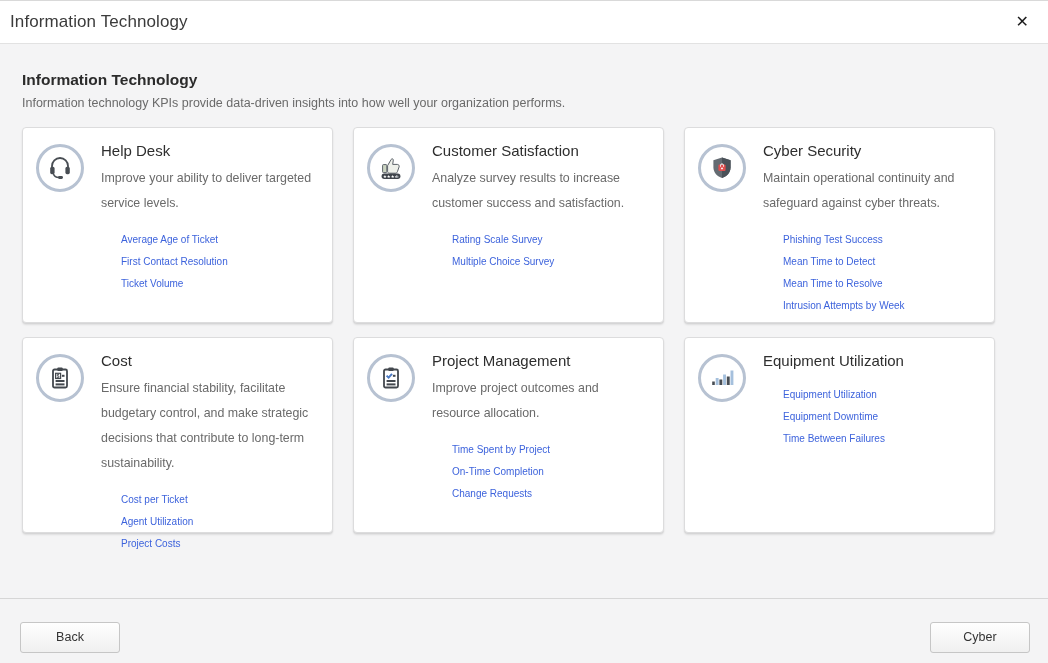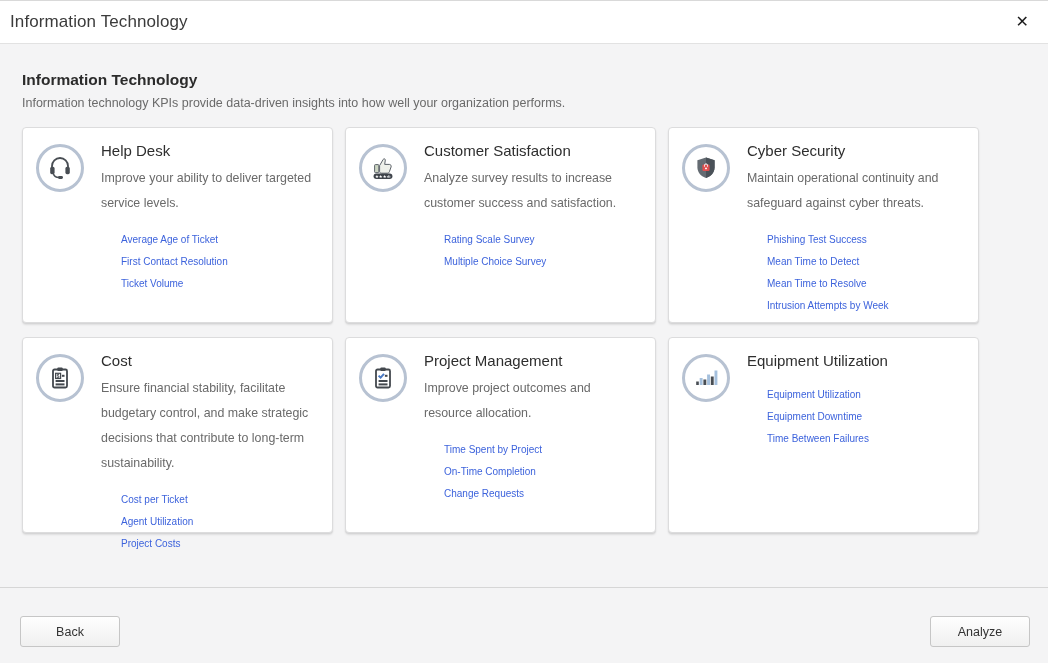--- a/index.html
+++ b/index.html
@@ -19,21 +19,21 @@
     margin-left:auto; font-size:16px; color:#1b1b1b; cursor:pointer; line-height:1;
     padding:3px 5px; user-select:none;
   }
   
   .dlg-body{ flex:1; background:#f4f4f5; padding:0 22px; overflow:hidden; }
   .section-heading{ padding-top:27px; font-size:15.5px; font-weight:700; color:#2b2b2b; }
   .section-subtitle{ margin-top:7px; font-size:12.5px; color:#6a6a6a; }
   
   .cards{
     margin-top:17px; display:grid;
-    grid-template-columns:repeat(3,311px); grid-auto-rows:196px; gap:14px 12px;
+    grid-template-columns:repeat(3,311px); grid-auto-rows:196px; gap:14px 20px;
   }
   .card{
     background:#fff; border:1px solid #dcdcdd; border-radius:4px;
     box-shadow:0 2px 2px rgba(0,0,0,.09), 0 1px 1px rgba(0,0,0,.05);
     padding:14px 14px 12px 13px; display:flex; align-items:flex-start;
   }
   .icon-circle{
     width:48px; height:48px; flex:none; border-radius:50%;
     border:3px solid #b7c2d2; background:#fff; margin-top:2px;
     display:flex; align-items:center; justify-content:center;
@@ -41,21 +41,21 @@
   .card-content{ margin-left:17px; flex:1; min-width:0; }
   .card-title{ font-size:15px; font-weight:400; color:#2e2e2e; line-height:20px; margin-top:-1px; }
   .card-desc{ margin-top:5px; font-size:12.4px; color:#6a6a6a; line-height:25px; }
   .links{ margin-top:17px; }
   .kpi-link{
     display:block; font-size:10px; line-height:13px; color:#3d63dc;
     text-decoration:none; margin-bottom:9px; cursor:pointer;margin-left:20px;
   }
   
   .footer{
-    height:76px; flex:none; background:#f4f4f5; border-top:1px solid #d6d6d6;
+    height:65px; flex:none; background:#f4f4f5; border-top:1px solid #d6d6d6;
     display:flex; align-items:center; padding:12px 18px 0 20px;
   }
   .btn{
     width:100px; height:31px; font-family:inherit; font-size:12.5px; color:#333;
     background:linear-gradient(#fefefe,#f0f0f0); border:1px solid #c6c6c6;
     border-radius:3px; cursor:pointer;
   }
   .btn-cancel{ margin-left:auto; }
   .icon-svg{ display:block; }
 </style>
@@ -202,16 +202,16 @@
             <a class="kpi-link">Time Between Failures</a>
           </div>
         </div>
       </div>
 
     </div>
   </div>
 
   <div class="footer">
     <button class="btn btn-back">Back</button>
-    <button class="btn btn-cancel">Analyze</button>
+    <button class="btn btn-cancel">Cyber</button>
   </div>
 
 </div>
 
 </body></html>

